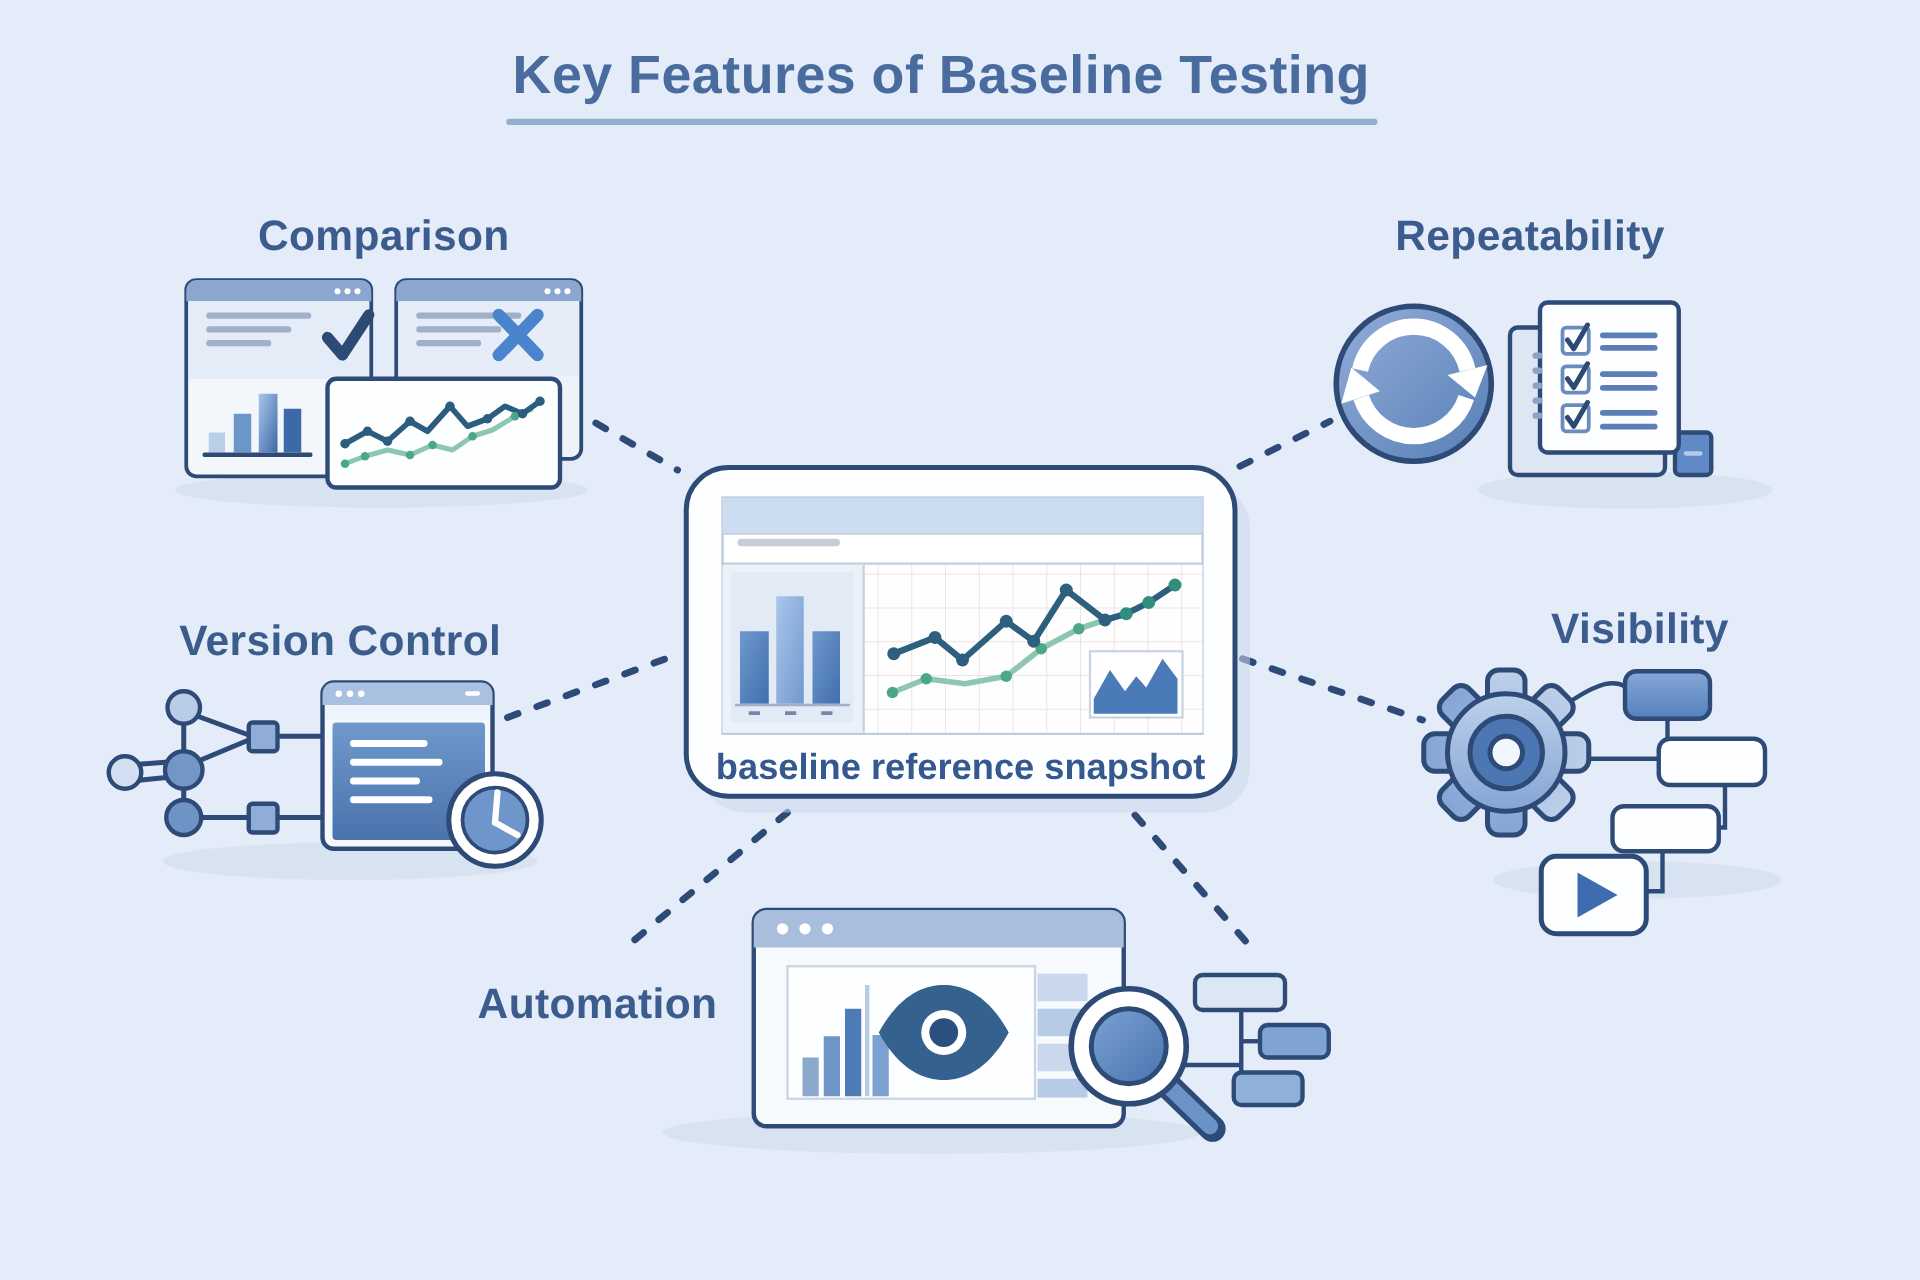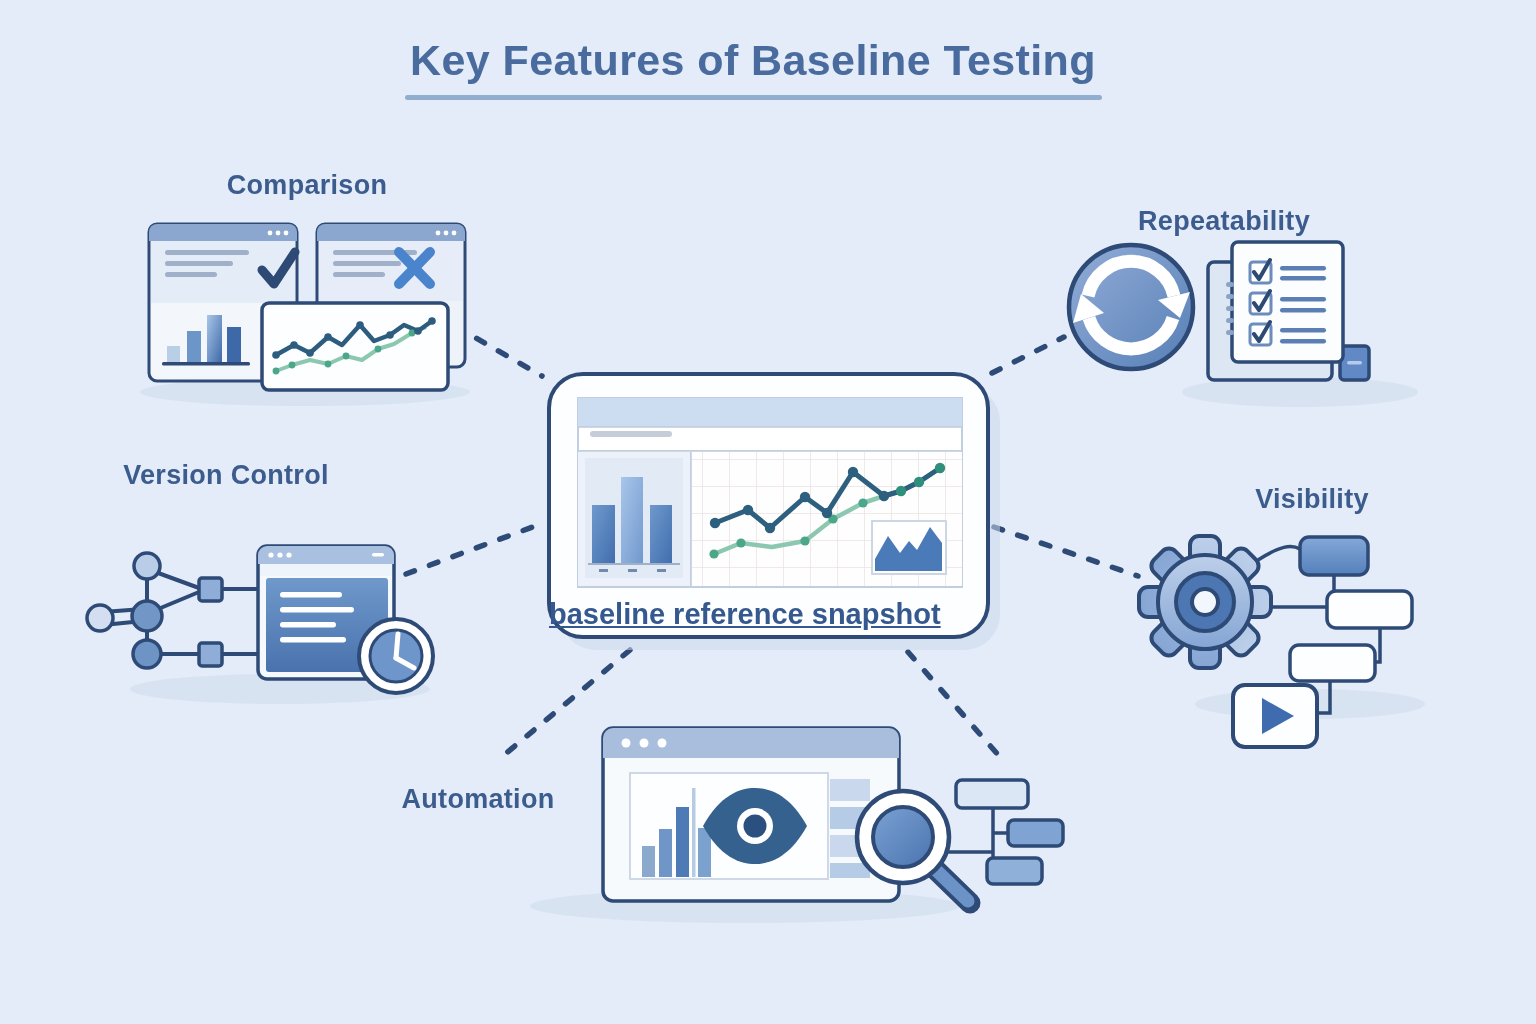--- a/index.html
+++ b/index.html
@@ -1,26 +1,26 @@
 <!DOCTYPE html>
 <html><head>
 <meta charset="utf-8">
 <style>
   html,body{margin:0;padding:0;background:#e3ecf8;}
   .stage{position:relative;width:1536px;height:1024px;background:#e3ecf8;
          font-family:"Liberation Sans",sans-serif;overflow:hidden;padding-left:16px;}
   .stage svg{position:absolute;left:0;top:0;}
   .label{position:absolute;text-align:center;font-weight:700;color:#3d5c8e;
-         font-size:27px;letter-spacing:.3px;}
+         font-size:34px;letter-spacing:.3px;}
   .page-title{position:absolute;top:36px;left:385px;width:736px;text-align:center;
               font-size:43px;font-weight:700;color:#4a6b9e;letter-spacing:.4px;}
   .title-underline{position:absolute;top:95px;left:405px;width:697px;height:5px;
               background:#92aecf;border-radius:3px;}
-  .caption{position:absolute;top:598px;left:549px;width:439px;
-           font-size:29px;font-weight:700;color:#35598f;text-decoration:underline;}
+  .caption{position:absolute;top:598px;left:549px;width:439px;text-align:center;
+           font-size:29px;font-weight:700;color:#35598f;}
 </style>
 </head>
 <body>
 
 <div class="stage">
 
 <svg width="1536" height="1024" viewBox="0 0 1536 1024">
   <defs>
     <linearGradient id="gRefresh" x1="0" y1="0" x2="1" y2="1">
       <stop offset="0" stop-color="#93add8"></stop>
@@ -368,20 +368,20 @@
       <circle cx="903" cy="837" r="46" fill="#ffffff" stroke="#2e4a76" stroke-width="4.5"></circle>
       <circle cx="903" cy="837" r="30" fill="url(#gLens)" stroke="#2e4a76" stroke-width="4"></circle>
     </g>
   </g>
 </svg>
 
 <div class="page-title">Key Features of Baseline Testing</div>
 <div class="title-underline"></div>
 
 <div class="label" style="top:170px;left:157px;width:300px;">Comparison</div>
-<div class="label" style="top:170px;left:1074px;width:300px;margin-top:36px;">Repeatability</div>
-<div class="label" style="top:460px;left:51px;width:350px;">Version Control</div>
+<div class="label" style="top:170px;left:1074px;width:300px;">Repeatability</div>
+<div class="label" style="top:494px;left:51px;width:350px;text-align:right;">Version Control</div>
 <div class="label" style="top:484px;left:1162px;width:300px;">Visibility</div>
 <div class="label" style="top:784px;left:328px;width:300px;">Automation</div>
 
 <div class="caption">baseline reference snapshot</div>
 
 </div>
 
 </body></html>

